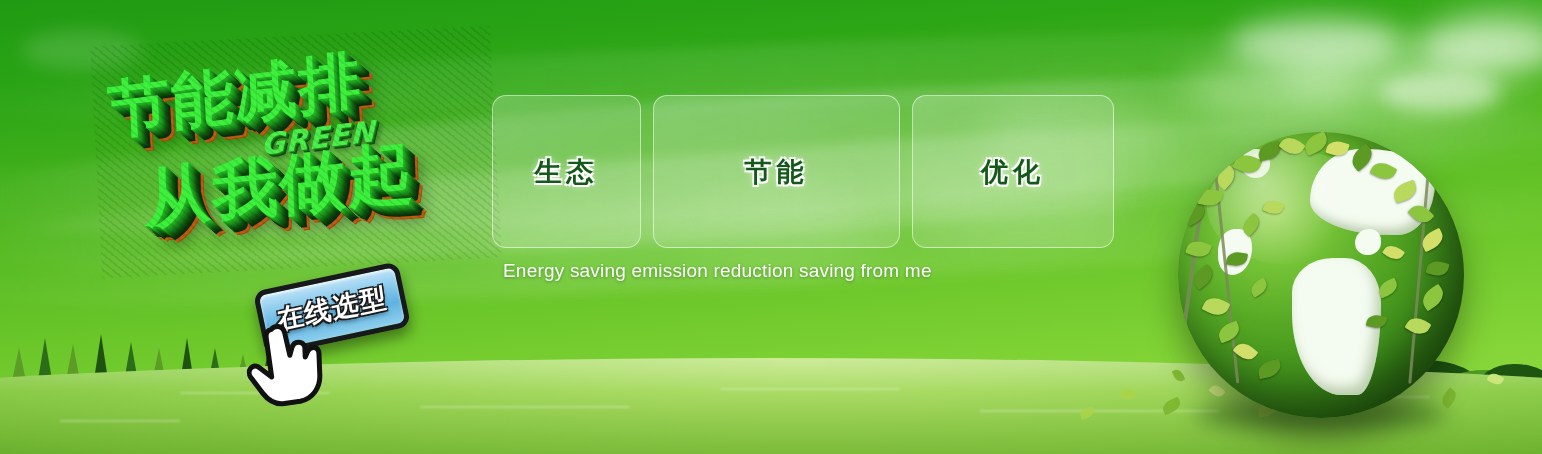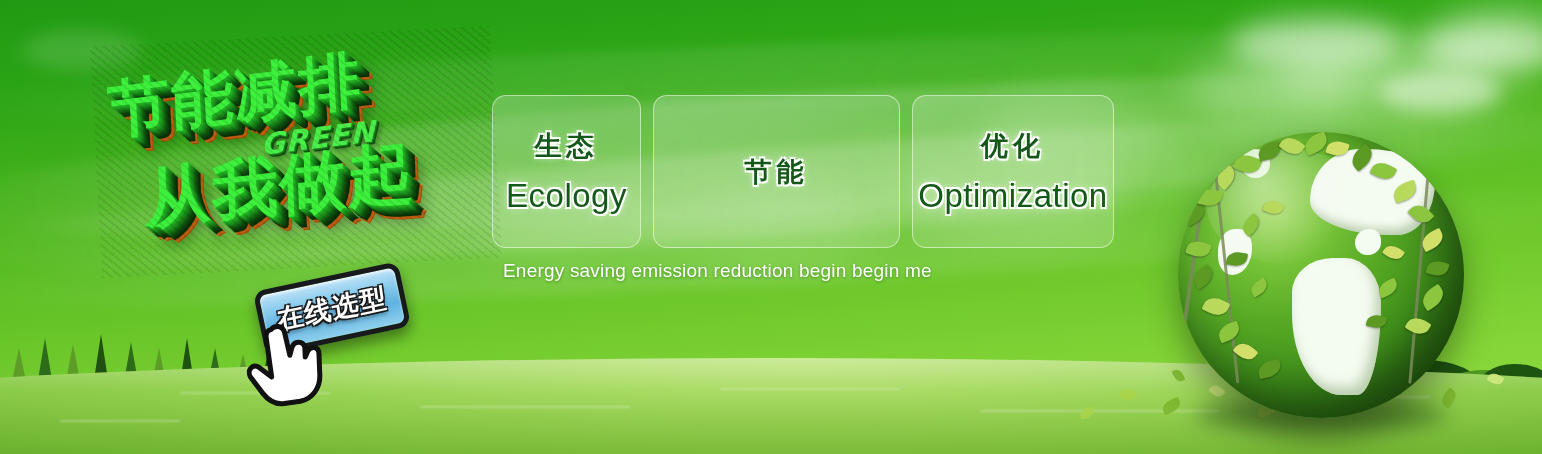--- a/index.html
+++ b/index.html
@@ -357,26 +357,24 @@
       <div class="vine-leaf" style="left:25%;top:52%;width:18px;height:13px;transform:rotate(-30deg);"></div>
       <div class="vine-leaf yl" style="left:72%;top:40%;width:19px;height:13px;transform:rotate(34deg);"></div>
       <div class="vine-leaf" style="left:70%;top:52%;width:20px;height:14px;transform:rotate(-24deg);"></div>
       <div class="vine-leaf dk" style="left:66%;top:64%;width:19px;height:13px;transform:rotate(14deg);"></div>
     </div>
   </div>
 
   <div class="cards">
     <div class="card c1">
       <span class="card-cn">生态</span>
-      <span class="card-en">Ecology</span>
     </div>
     <div class="card c2">
       <span class="card-cn">节能</span>
     </div>
     <div class="card c3">
       <span class="card-cn">优化</span>
-      <span class="card-en">Optimization</span>
     </div>
   </div>
 
-  <div class="subtitle">Energy saving emission reduction begin begin me</div>
+  <div class="subtitle">Energy saving emission reduction saving from me</div>
 
 </div>
 
 </body></html>

